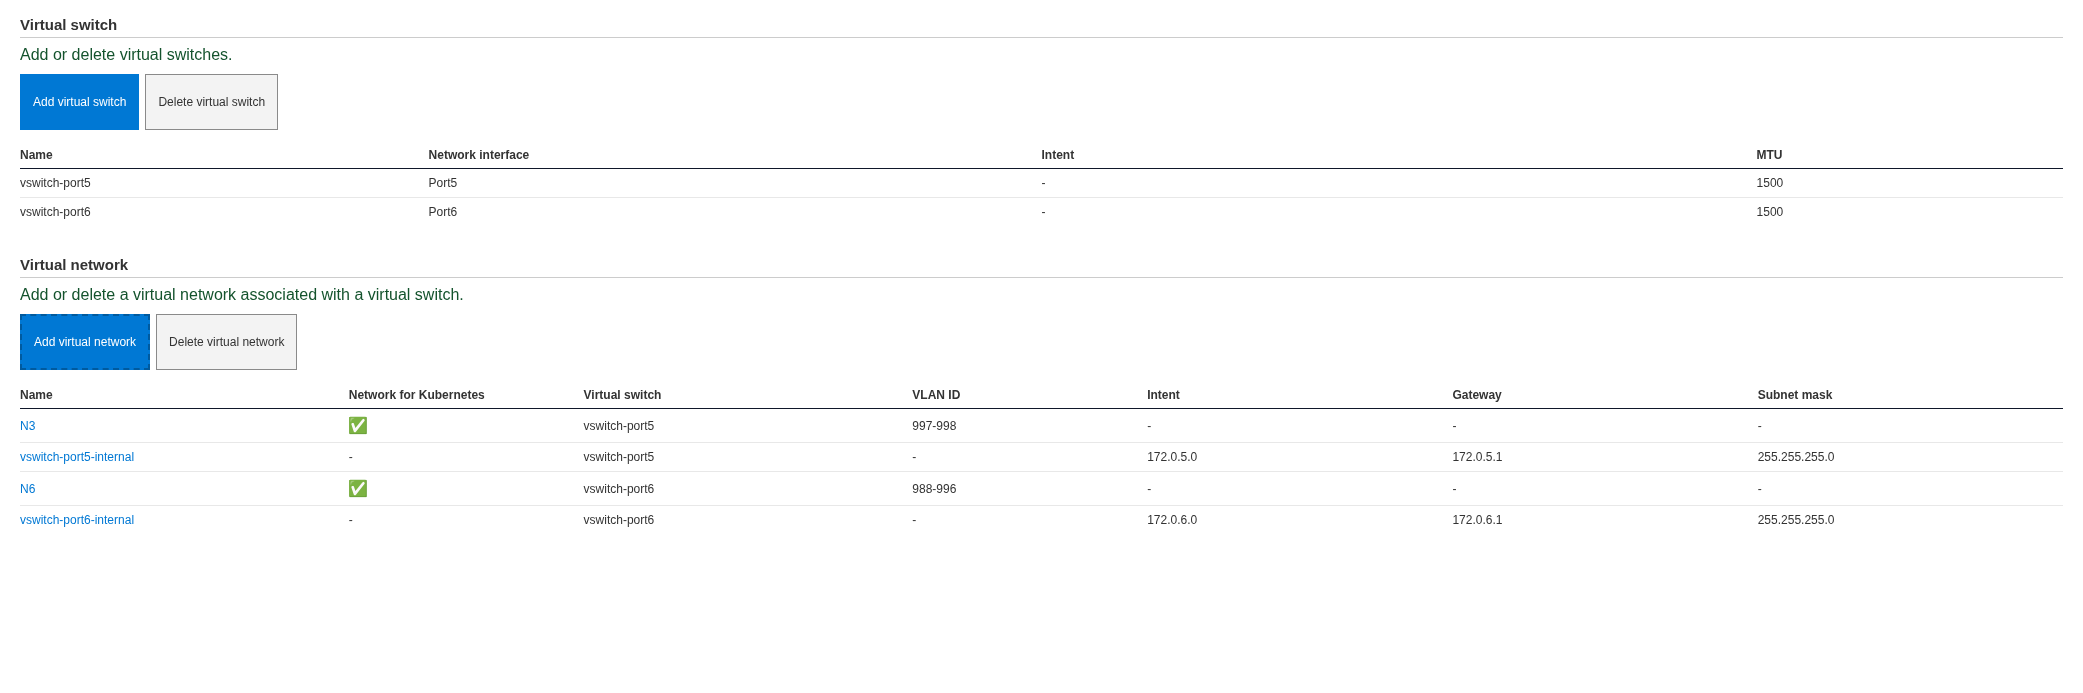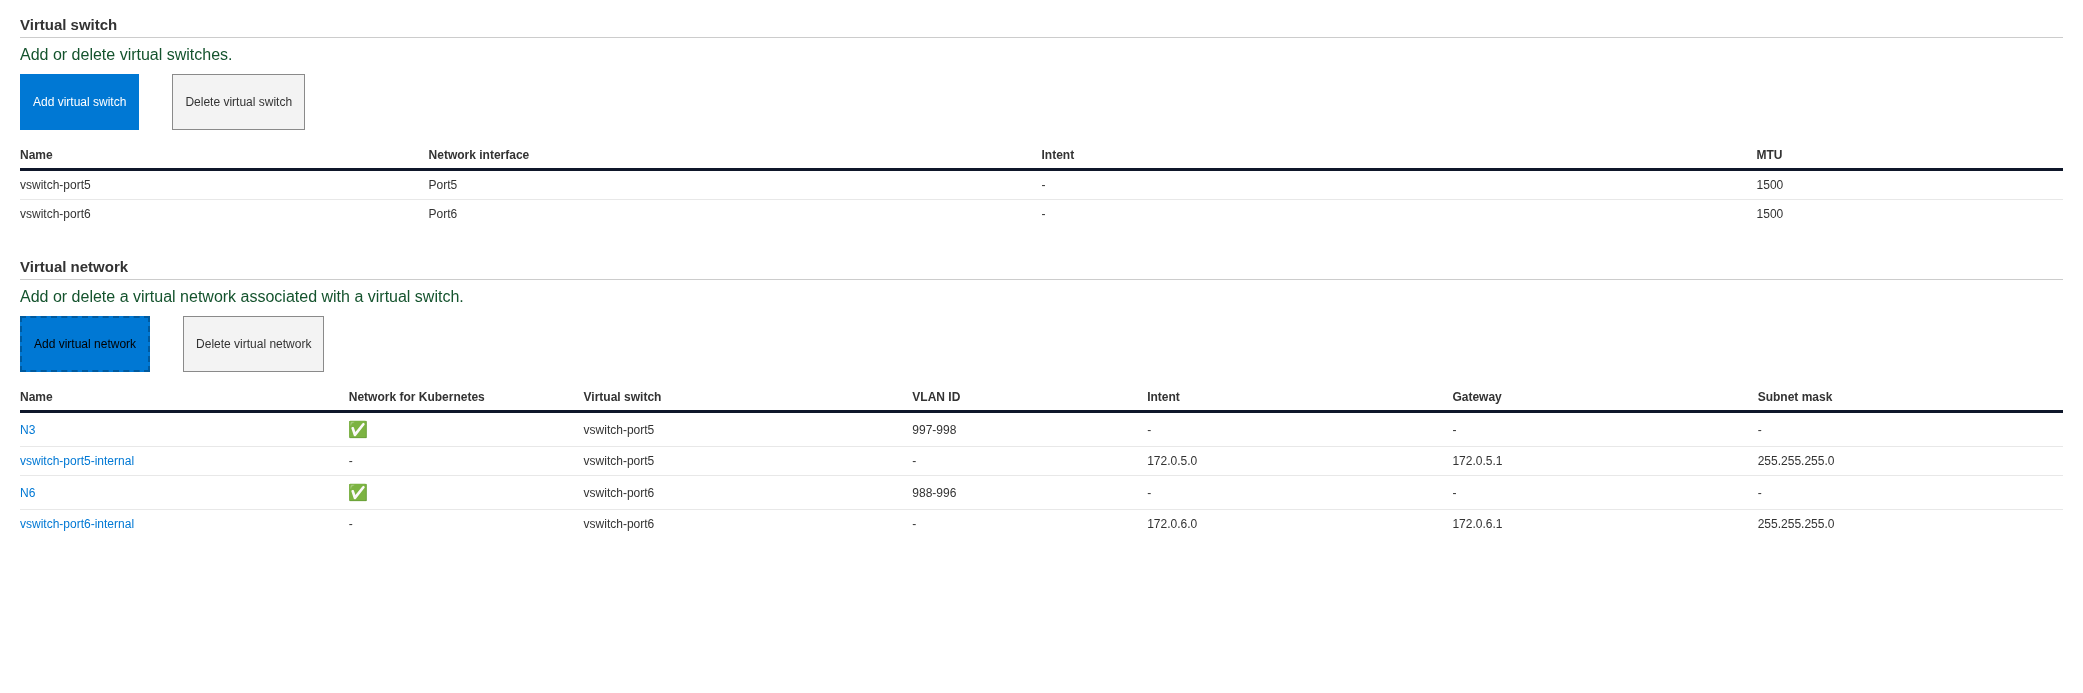--- a/index.html
+++ b/index.html
@@ -42,39 +42,38 @@
       background: #f3f3f3;
       color: #333;
       border: 1px solid #8a8a8a;
       padding: 20px 12px;
       font-size: 12px;
       cursor: pointer;
       margin-right: 6px;
     }
     .btn-primary-dashed {
       background: #0078d4;
-      color: #000000;
+      color: #ffffff;
       border: 2px dashed #005a9e;
       padding: 5px 12px;
       font-size: 12px;
       cursor: pointer;
       margin-right: 6px;
     }
     .buttons-row {
       display: flex;
       margin-bottom: 12px;
-      gap: 27px;
     }
     table {
       width: 100%;
       border-collapse: collapse;
       font-size: 12px;
     }
     thead tr {
-      border-bottom: 3px solid #0f172a;
+      border-bottom: 1px solid #0f172a;
     }
     th {
       text-align: left;
       font-weight: 600;
       padding: 6px 8px 6px 0;
       color: #333;
     }
     td {
       padding: 7px 8px 7px 0;
       border-bottom: 1px solid #e8e8e8;

